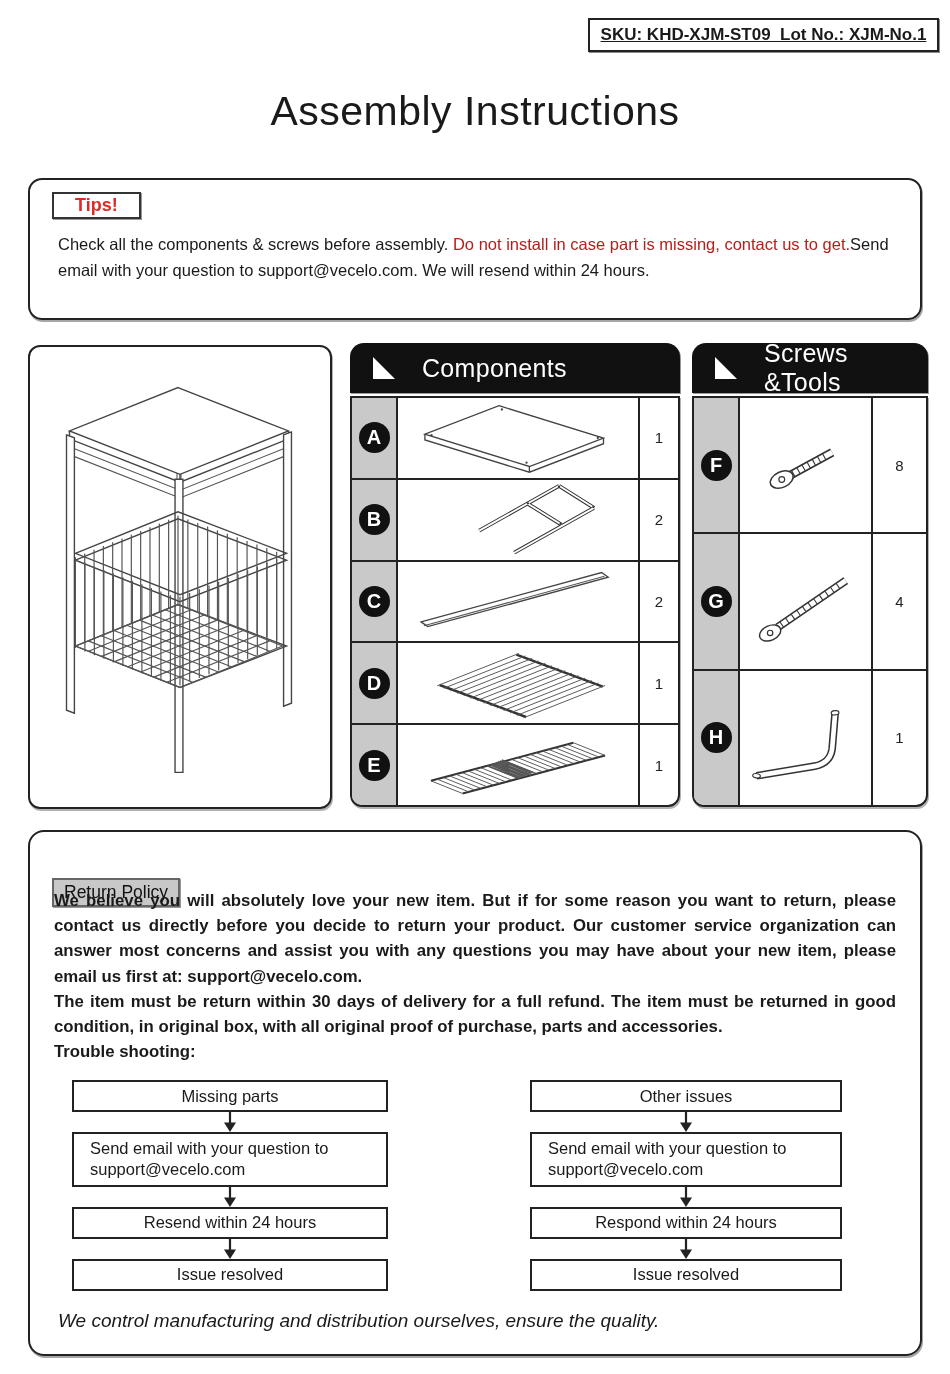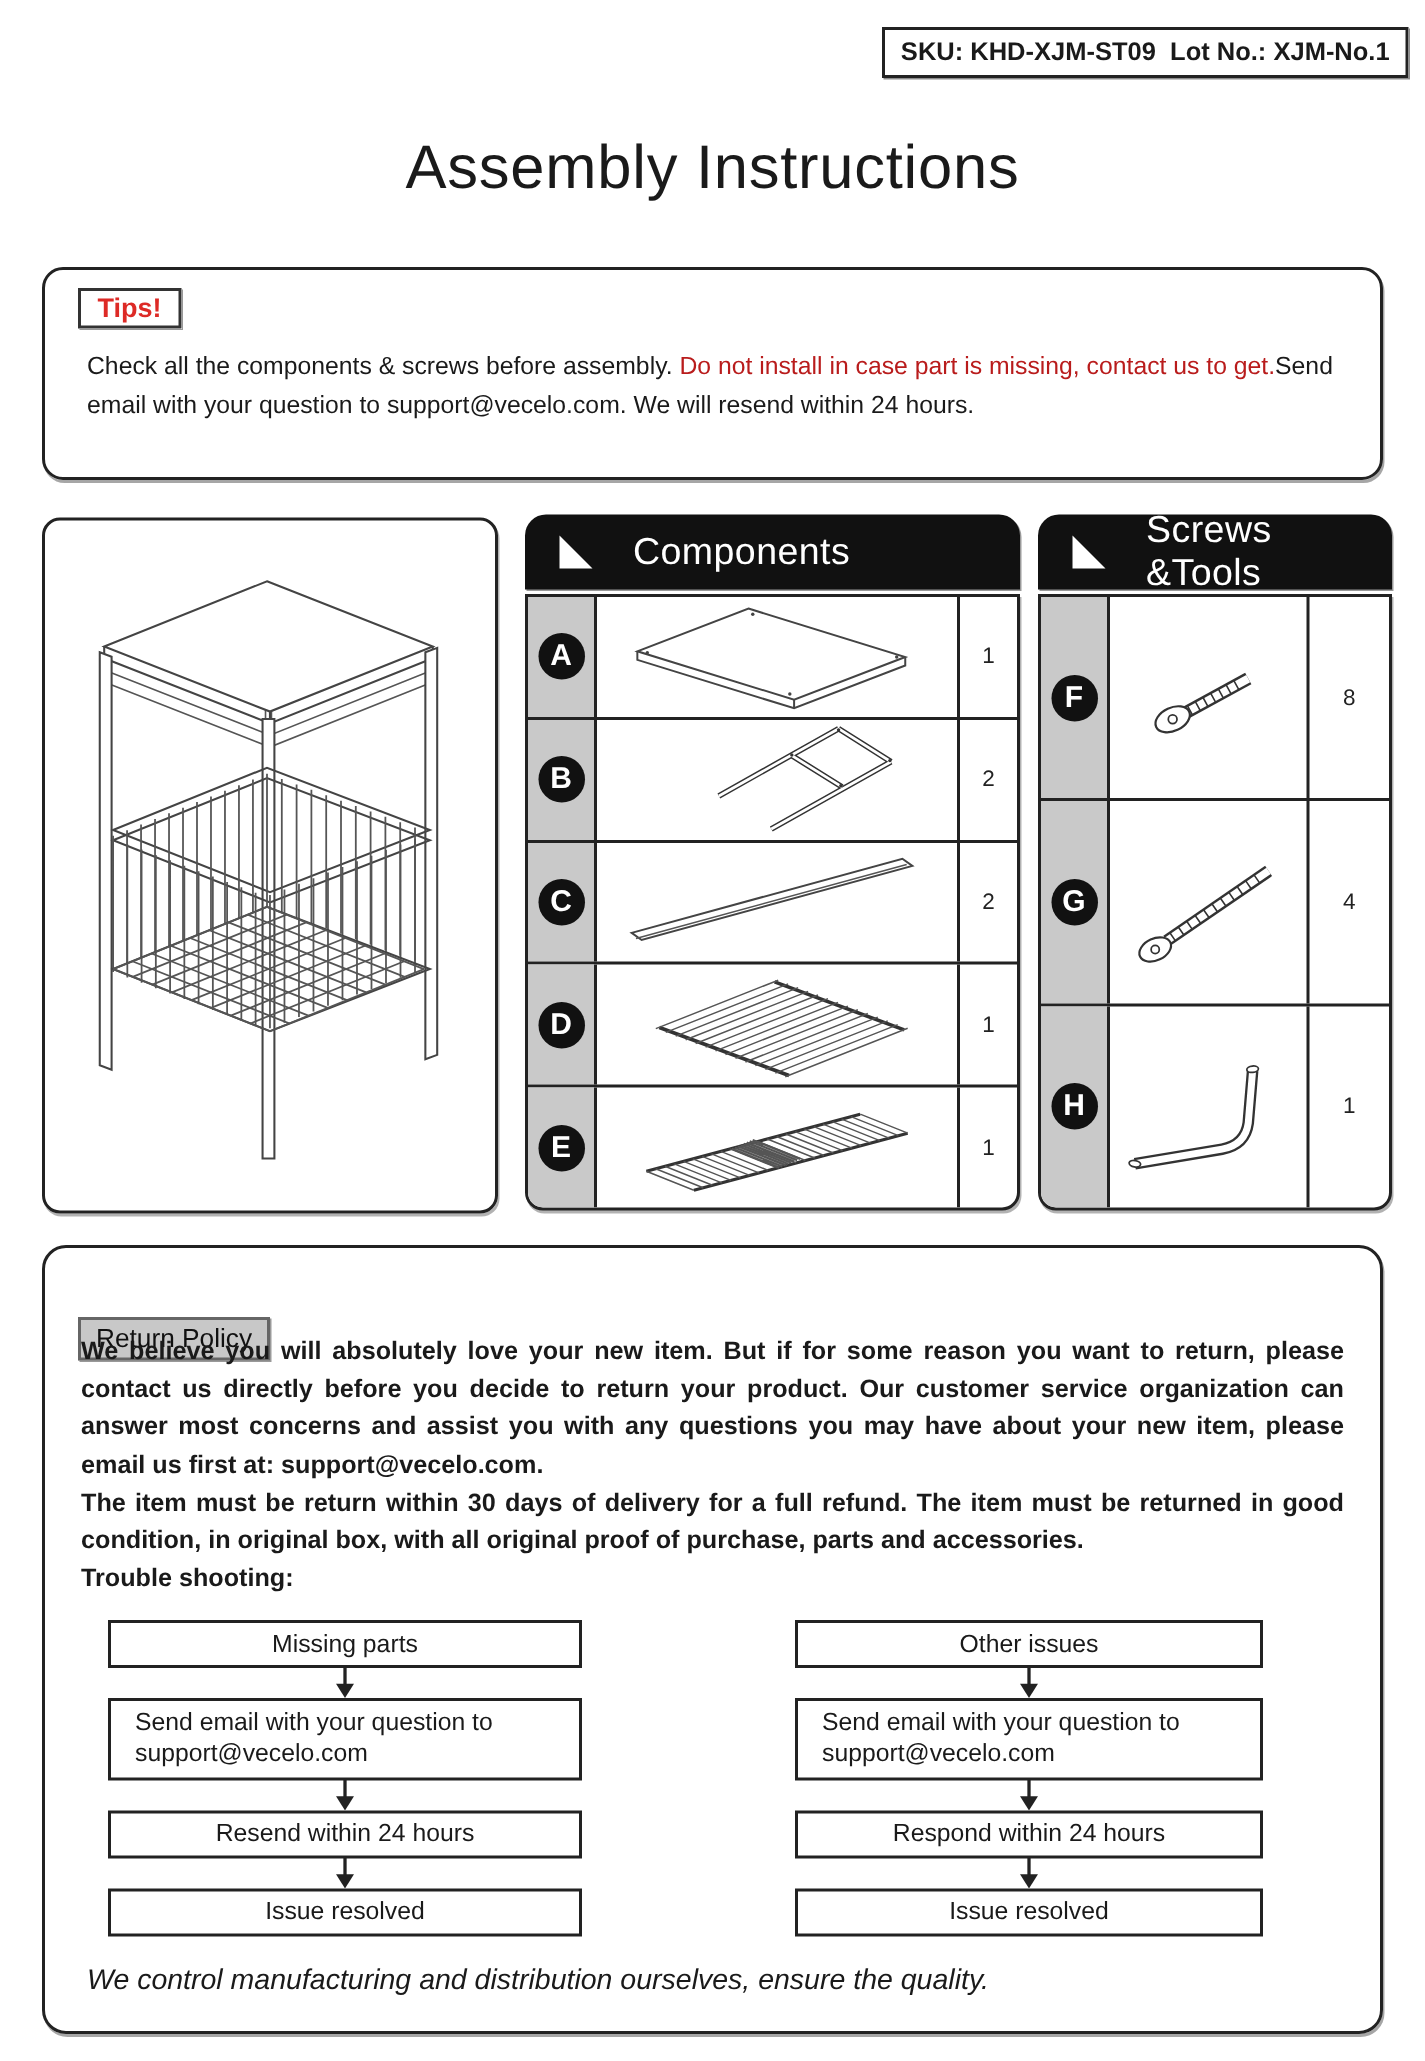--- a/index.html
+++ b/index.html
@@ -3,30 +3,30 @@
 <meta charset="utf-8">
 <style>
   html,body{margin:0;padding:0;background:#fff;}
   .page{position:relative;width:950px;height:1374px;background:#fff;
         font-family:"Liberation Sans", sans-serif;color:#1a1a1a;overflow:hidden;}
 
   
   .sku-box{position:absolute;left:588px;top:18px;width:347px;height:30px;
            border:2px solid #222;box-shadow:1px 1px 0 rgba(0,0,0,.45);
            display:flex;align-items:center;justify-content:center;
-           font-weight:bold;font-size:17px;white-space:pre;}
+           font-weight:bold;font-size:17px;white-space:pre;text-decoration:underline;}
 
   
   .title{position:absolute;left:0;top:88px;width:100%;text-align:center;
          font-size:41px;font-weight:400;letter-spacing:.5px;}
 
   
   .tips-box{position:absolute;left:28px;top:178px;width:890px;height:138px;
             border:2px solid #222;border-radius:14px;box-shadow:1px 2px 0 rgba(0,0,0,.35);}
-  .tips-label{position:absolute;left:22px;top:12px;padding:1px 11px;
+  .tips-label{position:absolute;left:22px;top:12px;padding:1px 21px;
               border:2px solid #333;box-shadow:1px 1px 0 #999;
               color:#dd2a26;font-weight:bold;font-size:18px;}
   .tips-text{position:absolute;left:28px;right:22px;top:52px;
              font-size:16.5px;line-height:1.55;}
   .red{color:#b91c1c;}
 
   
   .drawing-box{position:absolute;left:28px;top:345px;width:300px;height:460px;
                border:2px solid #222;border-radius:12px;box-shadow:1px 2px 0 rgba(0,0,0,.3);}
   .panel{position:absolute;top:343px;}

